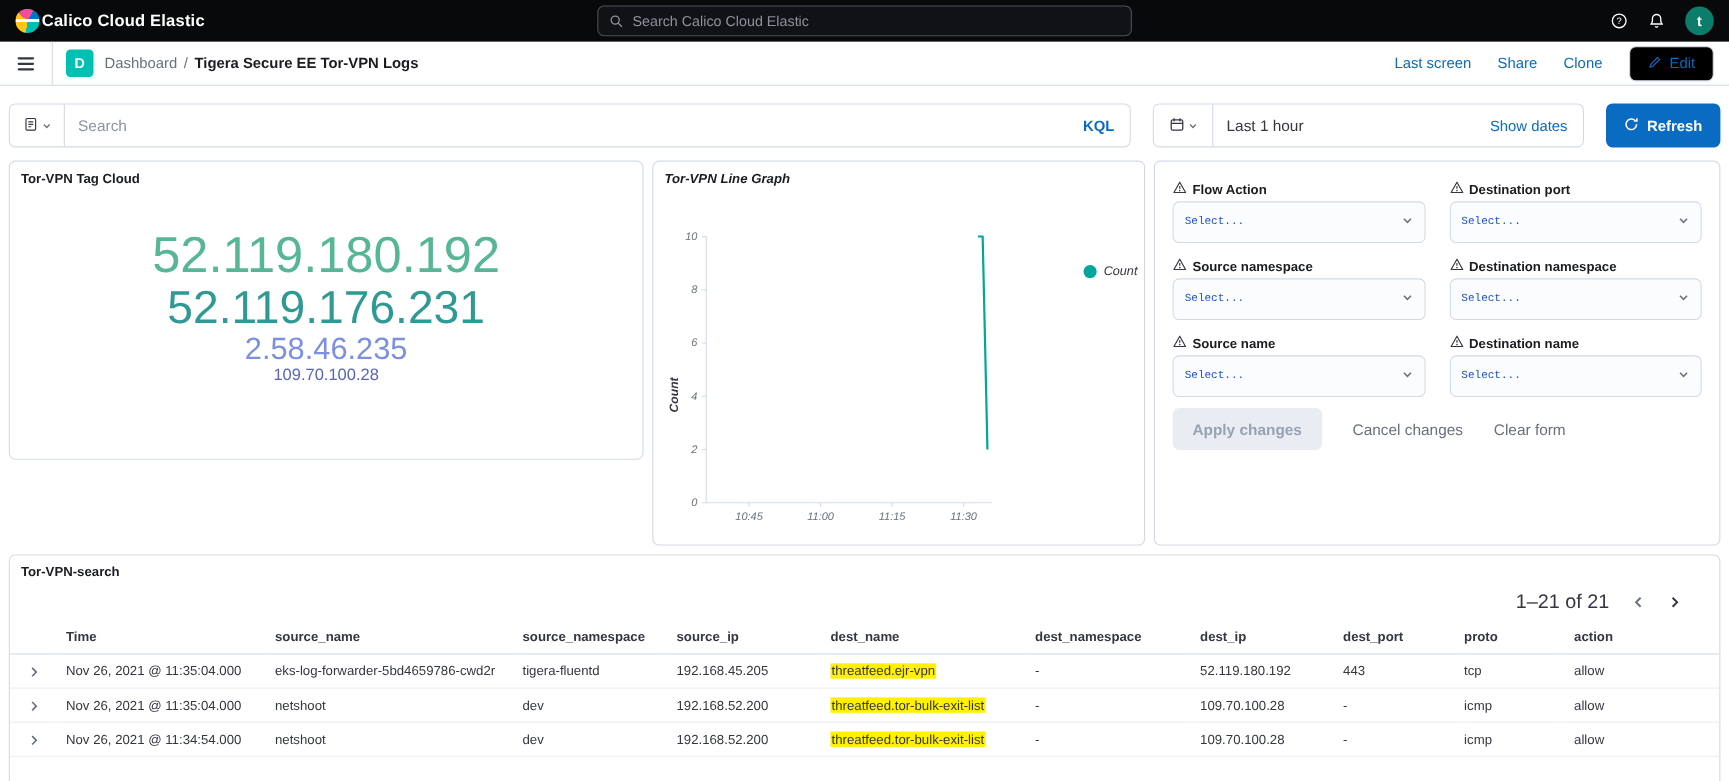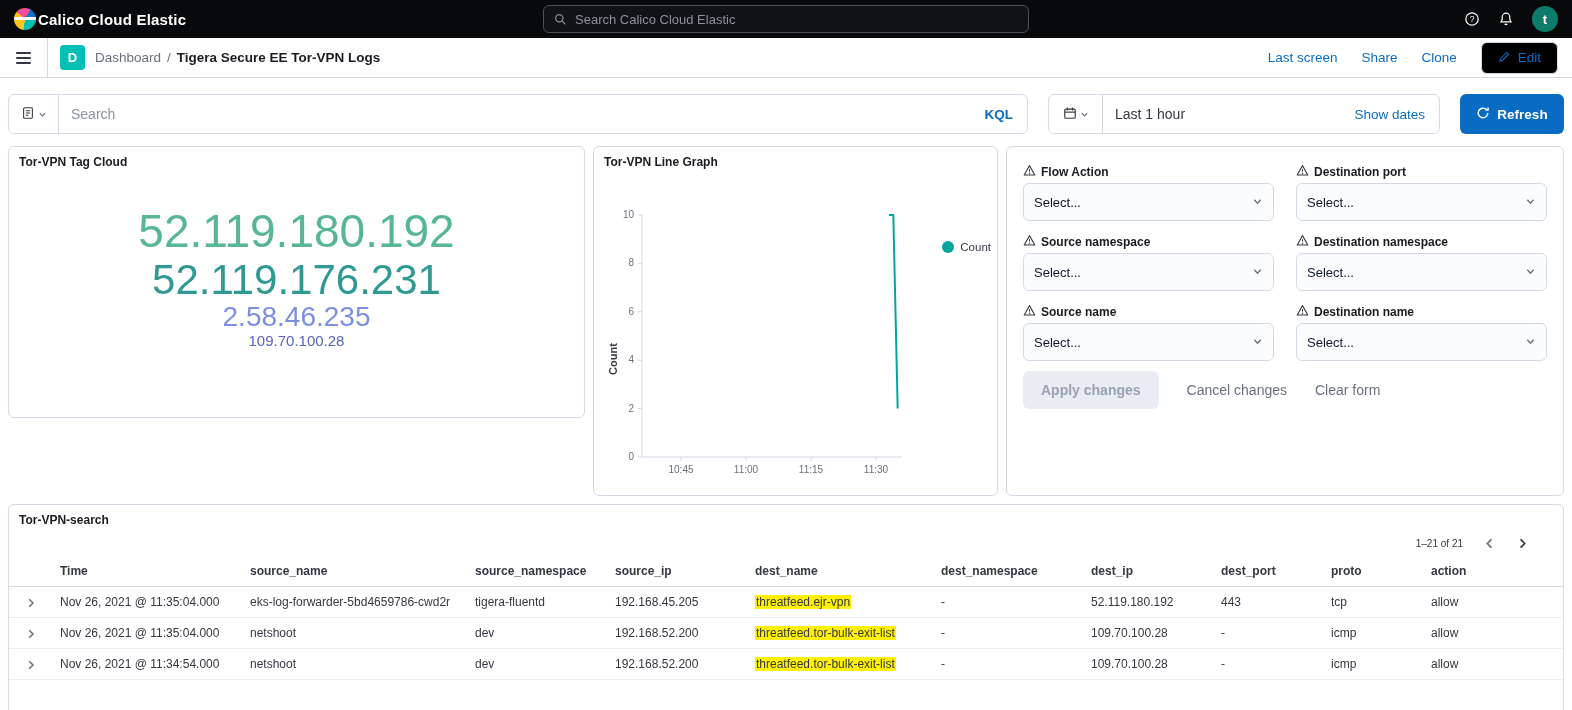--- a/index.html
+++ b/index.html
@@ -55,21 +55,21 @@
 
   
   .filterbar{display:flex;align-items:center;gap:5px;margin:10px 10px 0;}
   .add-filter{color:var(--accent);font-size:12.5px;margin-left:6px;}
 
   
   .dash-row{display:flex;gap:8px;margin:12px 8px 0;}
   .panel{background:#fff;border:1px solid var(--border);border-radius:6px;position:relative;}
   .panel-title{font-size:12px;font-weight:700;color:#1a1c21;padding:8px 10px;}
   .p-tagcloud{width:577px;height:272px;}
-  .p-line{width:405px;height:350px;}
+  .p-line{width:448px;height:350px;font-style:italic;}
   .p-controls{flex:1;height:350px;}
 
   
   .tag-cloud{position:absolute;top:28px;left:0;right:0;bottom:36px;display:flex;flex-direction:column;align-items:center;justify-content:center;line-height:1.08;}
   .tag-term{cursor:pointer;white-space:nowrap;}
   .tag-caption{position:absolute;bottom:8px;left:0;right:0;text-align:center;font-size:13px;font-weight:700;color:var(--text);}
 
   
   .chart-wrap{position:relative;margin-left:8px;}
   #line-chart{display:block;margin-top:28px;}
@@ -78,28 +78,28 @@
   .y-label{position:absolute;width:242px;left:-110px;top:148px;text-align:center;transform:rotate(-90deg);font-size:11px;font-weight:700;color:var(--text);}
   .x-label{position:absolute;left:40px;width:260px;top:300px;text-align:center;font-size:11px;font-weight:700;color:var(--text);}
   .legend{position:absolute;top:36px;right:6px;display:flex;align-items:center;gap:6px;cursor:pointer;}
   .legend-dot{width:12px;height:12px;border-radius:50%;background:#00a69b;}
   .legend-label{font-size:11.5px;color:var(--text);}
 
   
   .controls-grid{margin:18px 16px 0;display:grid;grid-template-columns:1fr 1fr;column-gap:22px;row-gap:14px;}
   .control-label{display:flex;align-items:center;gap:5px;font-size:12px;font-weight:700;color:#1a1c21;margin-bottom:4px;height:14px;}
   .select{height:38px;border:1px solid var(--border);border-radius:6px;background:#fbfcfd;display:flex;align-items:center;justify-content:space-between;padding:0 10px;cursor:pointer;}
-  .select-ph{font-size:13px;color:#0f172a;}
+  .select-ph{font-size:10px;color:#1d4ed8;font-family:Liberation Mono, monospace;}
   .controls-actions{margin:10px 16px 0;display:flex;align-items:center;gap:28px;}
   .apply-btn{height:38px;padding:0 18px;border-radius:6px;background:#e9edf3;color:#98a2b3;font-size:14px;font-weight:600;cursor:default;}
   .text-btn{color:var(--muted);font-size:14px;}
 
   
   .panel-search{margin:8px 8px 0;height:240px;}
-  .pager{display:flex;justify-content:flex-end;align-items:center;gap:20px;padding:2px 34px 6px 0;font-size:10px;color:var(--text);}
+  .pager{display:flex;justify-content:flex-end;align-items:center;gap:20px;padding:2px 34px 6px 0;font-size:18px;color:var(--text);}
   .pager button{display:inline-flex;}
   .search-table{width:100%;border-collapse:collapse;table-layout:fixed;}
   .search-table th,.search-table td{padding:8px 7px;font-size:12px;text-align:left;white-space:nowrap;overflow:hidden;color:var(--text);}
   .search-table thead th{font-weight:700;border-bottom:1px solid var(--border);}
   .search-table tbody td{border-bottom:1px solid #e9edf3;}
   .expand-cell{text-align:center !important;}
   .expand-btn{display:inline-flex;vertical-align:middle;}
   mark{background:var(--highlight);color:var(--text);padding:0 1px;}
 </style>
 </head>

